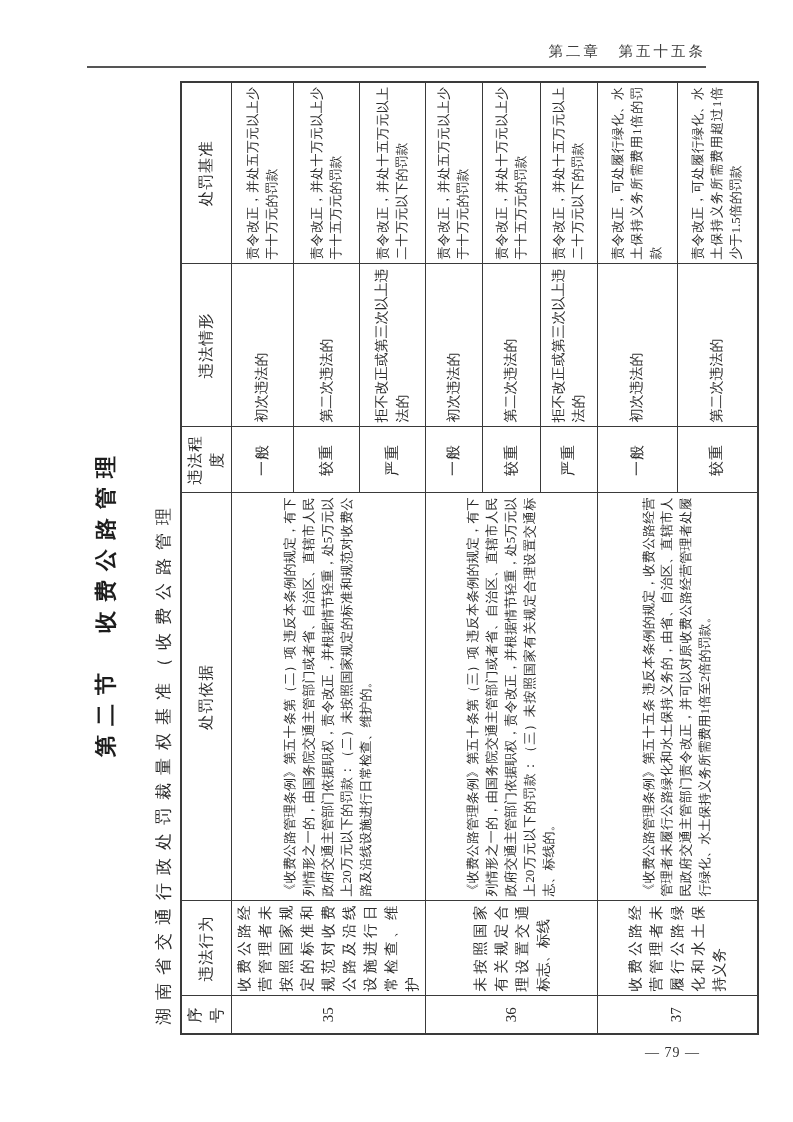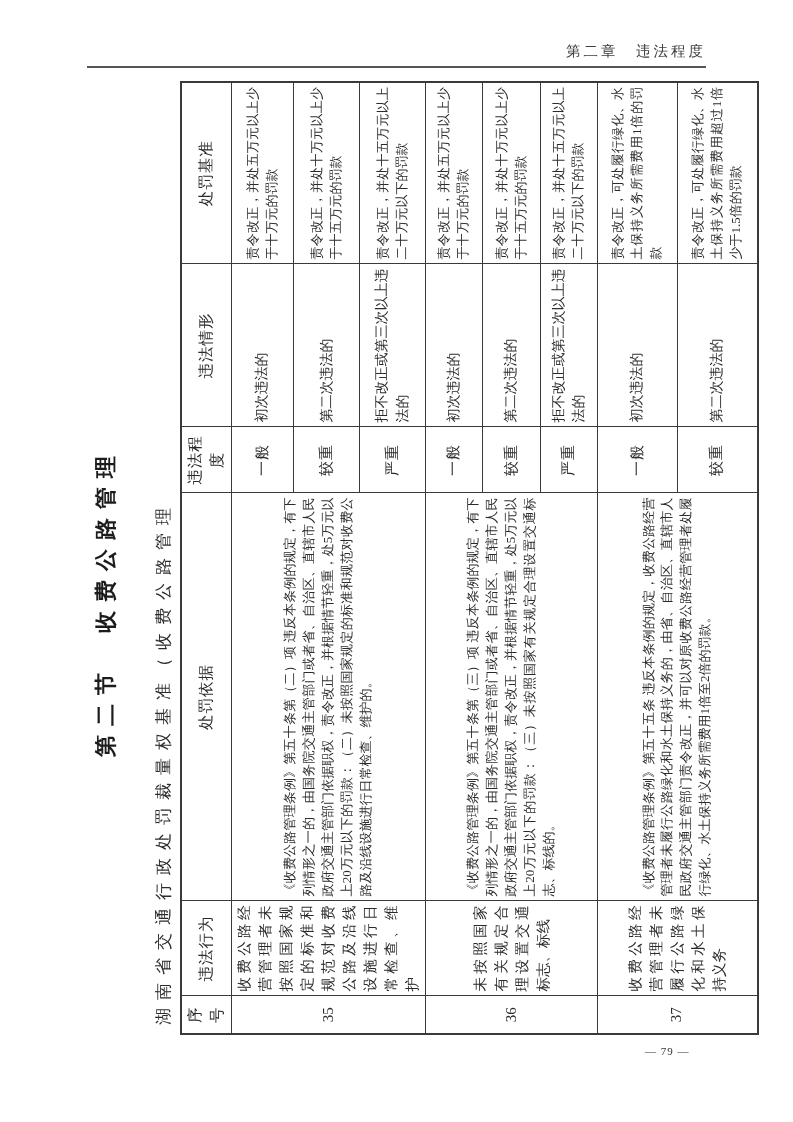--- a/index.html
+++ b/index.html
@@ -56,29 +56,29 @@
   td.hdr{text-align:center;font-size:15.5px;letter-spacing:1px;padding:2px 0;}
   td.num{text-align:center;font-size:15px;}
   td.behavior{font-size:14.5px;padding:4px 2px;text-align:justify;line-height:1.55;}
   td.basis{font-size:13px;padding:6px 9px;text-align:justify;line-height:1.72;}
   td.degree{text-align:center;font-size:15px;letter-spacing:1px;}
   td.circ{font-size:14px;padding:4px 7px;text-align:left;line-height:1.6;}
   td.bench{font-size:13px;padding:5px 7px;text-align:justify;line-height:1.62;}
 
   .page-number{
     position:absolute;left:645px;top:1045px;width:80px;
-    font-size:11px;color:#333;letter-spacing:1px;white-space:nowrap;
+    font-size:14px;color:#333;letter-spacing:1px;white-space:nowrap;
   }
 </style>
 </head>
 <body>
 
 <div class="page">
 
-  <div class="chapter-head">第二章　违法程度</div>
+  <div class="chapter-head">第二章　第五十五条</div>
   <div class="head-rule"></div>
 
   <div class="section-title">第二节　收费公路管理</div>
 
   <div class="table-caption">湖南省交通行政处罚裁量权基准（收费公路管理</div>
 
   <div class="table-rot">
     <table class="law">
       <colgroup>
         <col style="width:38px">

